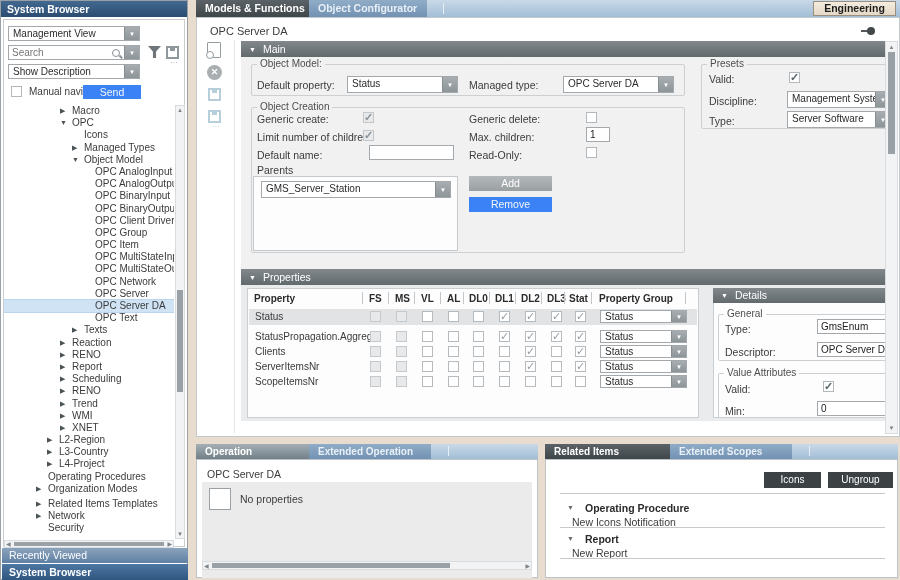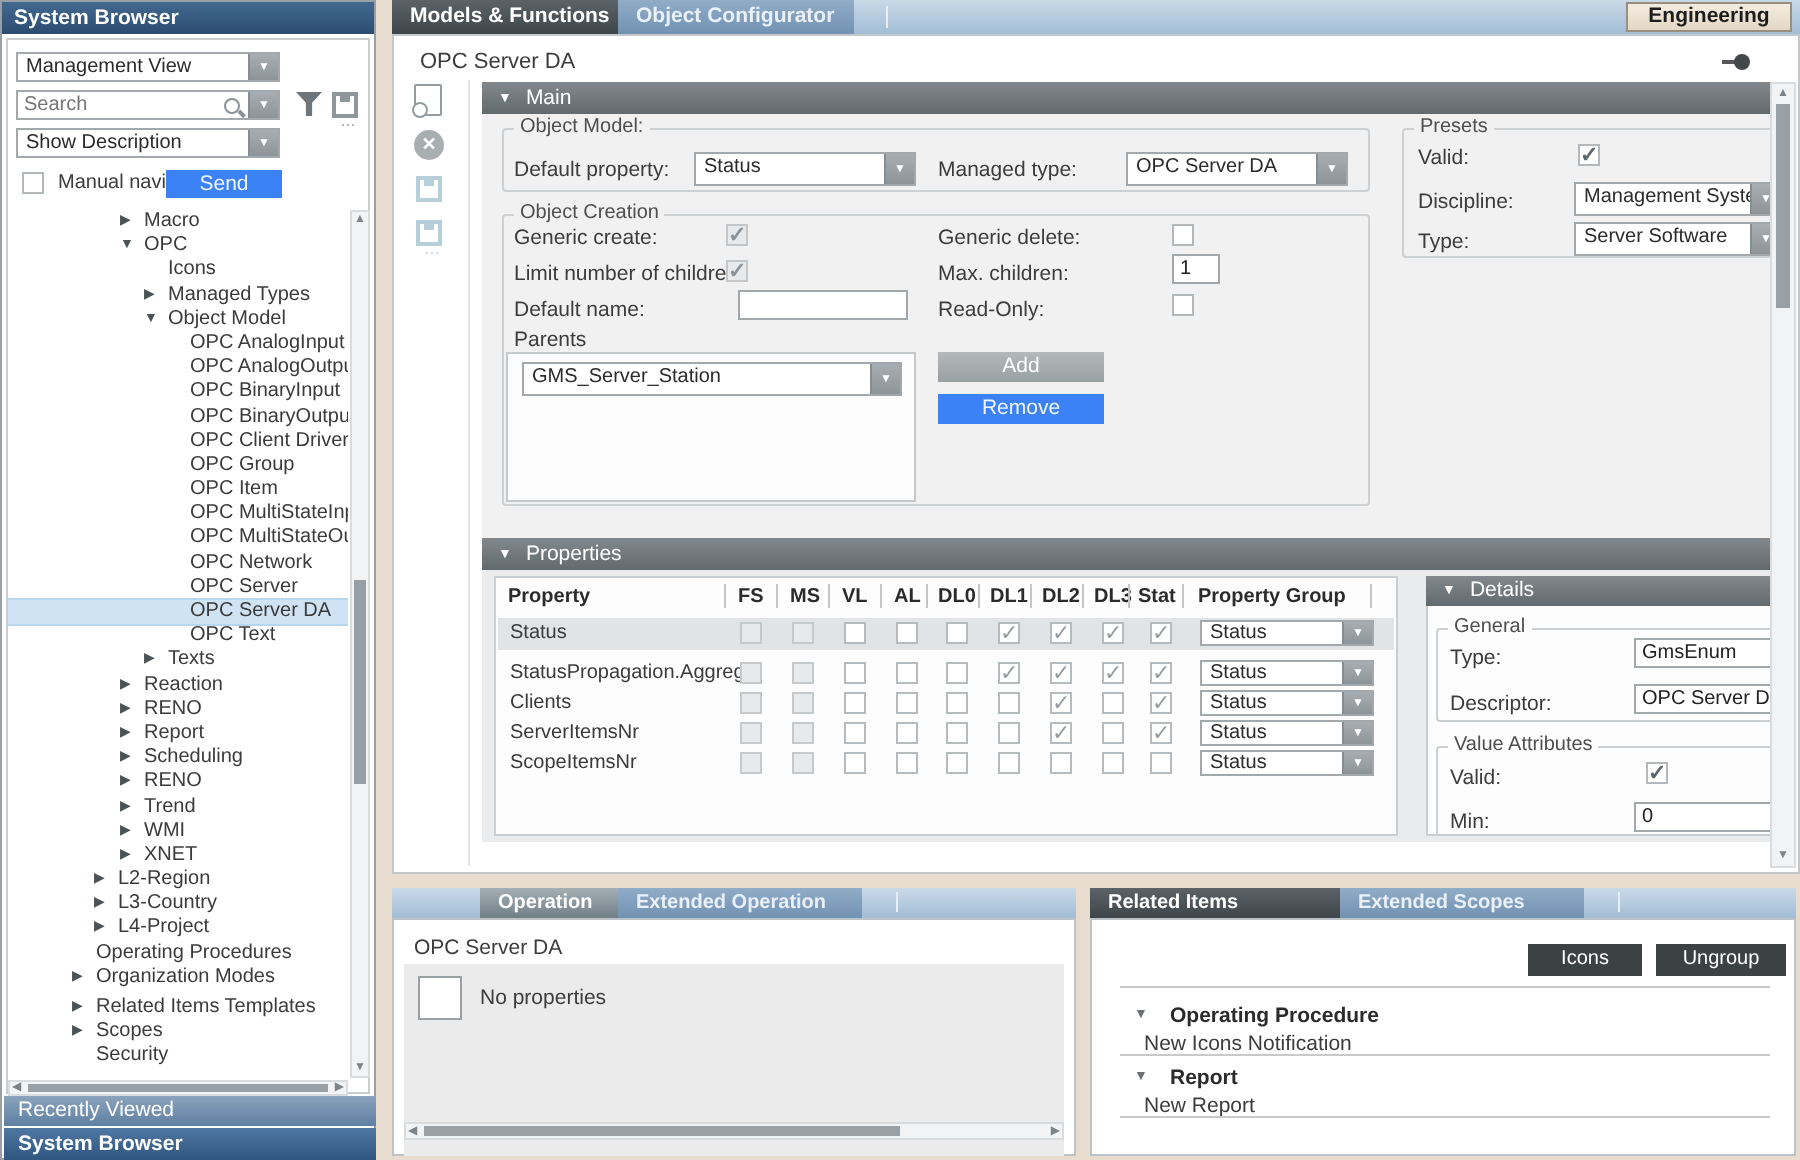--- a/index.html
+++ b/index.html
@@ -40,21 +40,21 @@
   
   .sechdr{position:absolute;background:linear-gradient(180deg,#82888c,#626a6e);color:#fff;
     font-size:10.5px;line-height:16px;}
   .sechdr .tri{display:inline-block;font-size:7px;margin:0 7px 0 8px;vertical-align:1px;}
   
   .tabstrip{position:absolute;background:linear-gradient(180deg,#c9d9e8,#a2bdd5);}
   .tab{position:absolute;top:0;height:100%;color:#fff;font-weight:bold;font-size:10.5px;padding-left:9px;
     line-height:16px;white-space:nowrap;overflow:hidden;}
   .tab.dark{background:linear-gradient(180deg,#5b6368,#3e464a);}
   .tab.blue{background:linear-gradient(180deg,#90acc7,#7292b3);color:#e9f0f7;}
-  .tab.grayact{background:linear-gradient(180deg,#a4afb5,#727f87);margin-left:44px;}
+  .tab.grayact{background:linear-gradient(180deg,#a4afb5,#727f87);}
   .tabdiv{position:absolute;width:1px;background:#e7eef5;}
   
   .sb{position:absolute;background:#f1f3f4;border:1px solid #d9dcdf;}
   .sb .thumb{position:absolute;background:#99a1a6;}
   .sb .ar{position:absolute;color:#7c848a;font-size:6px;line-height:6px;text-align:center;}
   
   #tree{position:absolute;left:3px;top:104px;width:170px;height:434px;overflow:hidden;}
   .trow{position:relative;height:12.2px;}
   .trow.sel{background:#cfe3f5;outline:1px solid #b9d6ee;}
   .tarrow{position:absolute;top:2px;font-size:7px;color:#4c5357;line-height:8px;}
@@ -242,21 +242,21 @@
         <div class="trow">
           <span class="tarrow" style="left: 32px;">▶</span>
           <span class="tlabel" style="left: 44px;">Organization Modes</span>
         </div>
         <div class="trow" style="margin-top: 3px;">
           <span class="tarrow" style="left: 32px;">▶</span>
           <span class="tlabel" style="left: 44px;">Related Items Templates</span>
         </div>
         <div class="trow">
           <span class="tarrow" style="left: 32px;">▶</span>
-          <span class="tlabel" style="left: 44px;">Scopes</span>
+          <span class="tlabel" style="left: 44px;">Network</span>
         </div>
         <div class="trow">
           <span class="tlabel" style="left: 44px;">Security</span>
         </div>
       </div>
 
     <div class="sb" style="left:174px;top:104px;width:10px;height:434px">
       <span class="ar" style="top:1px;left:0;width:100%">▲</span>
       <span class="ar" style="bottom:1px;left:0;width:100%">▼</span>
       <span class="thumb" style="left:1px;width:6px;top:184px;height:102px"></span>

